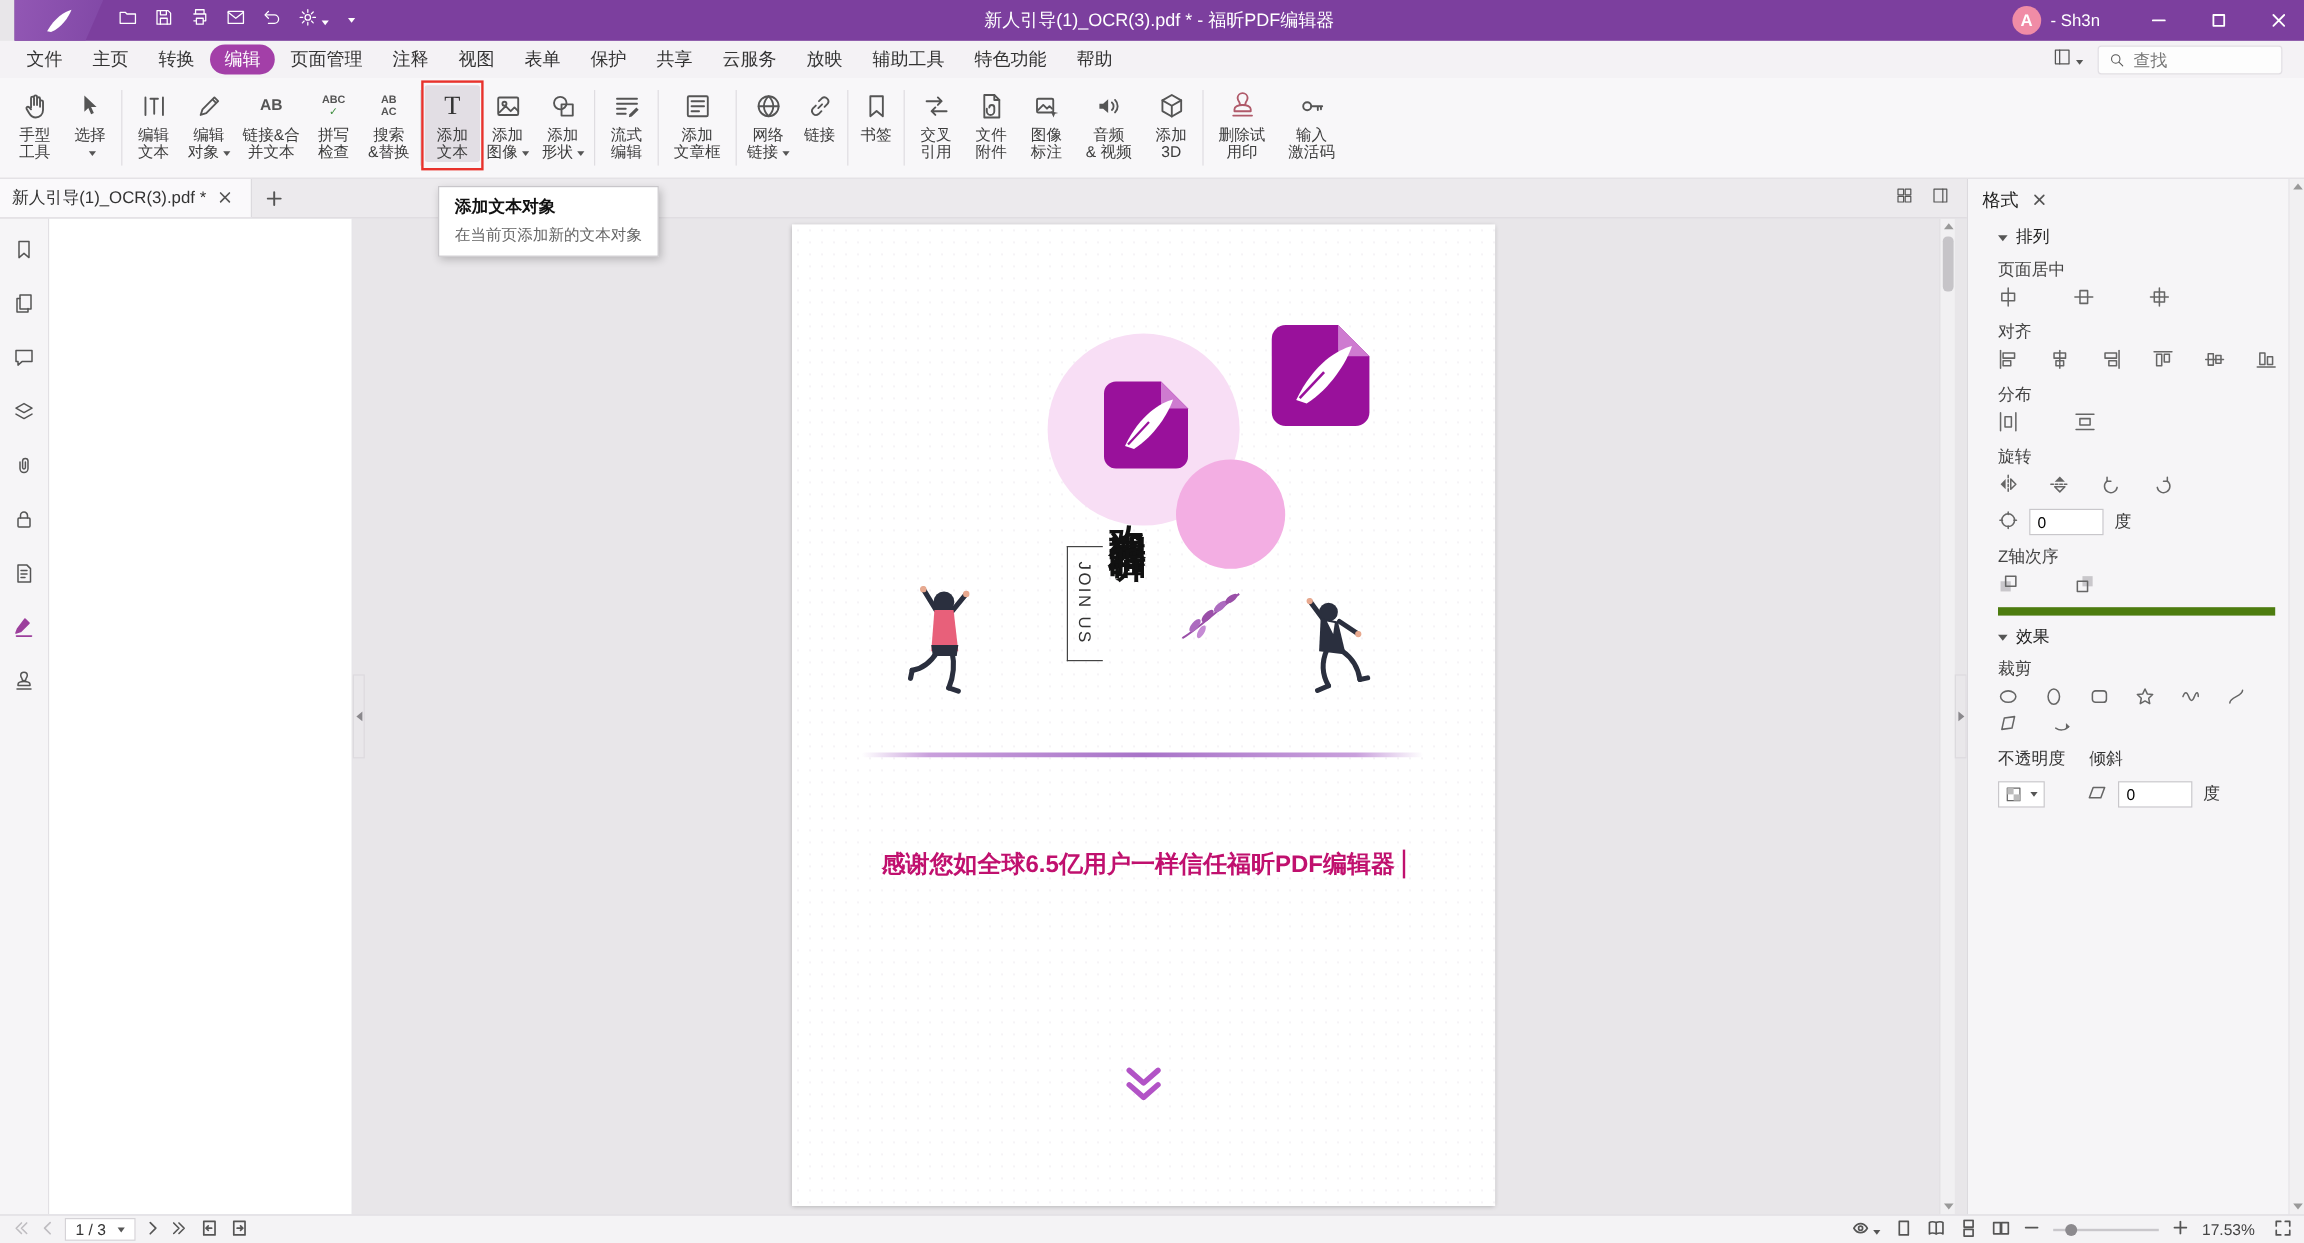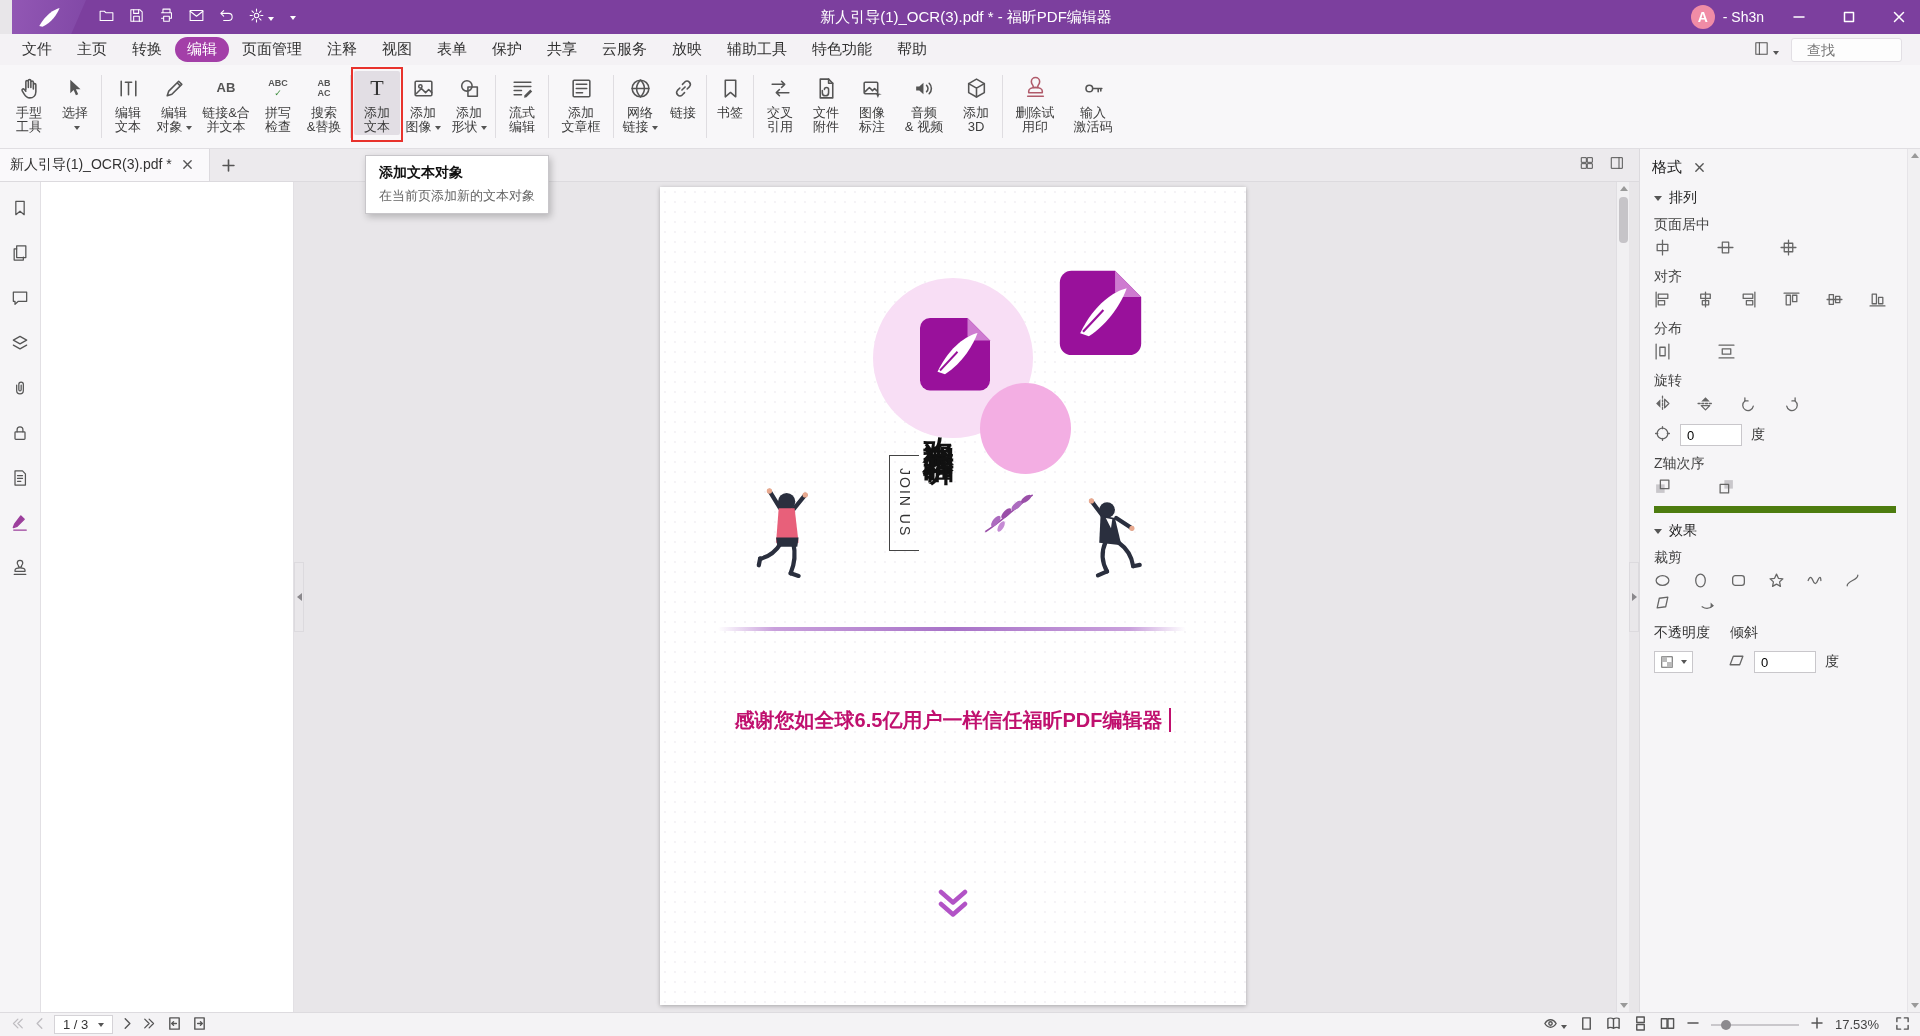--- a/index.html
+++ b/index.html
@@ -10,28 +10,28 @@
 svg.wic{stroke:#fff;fill:none;stroke-width:1.5;stroke-linecap:round;stroke-linejoin:round}
 svg.fic{stroke:#666;fill:none;stroke-width:1.2;stroke-linecap:round;stroke-linejoin:round}
 .caret{width:0;height:0;border-left:3.5px solid transparent;border-right:3.5px solid transparent;border-top:4px solid #555;display:inline-block;margin-left:3px;vertical-align:middle}
 
 .titlebar{position:absolute;top:0;left:12px;right:0;height:34px;background:#7C3F9E;display:flex;align-items:center;color:#fff;z-index:10}
 .logo{width:74px;height:34px;background:linear-gradient(100deg,#9257B4,#8148A6);clip-path:polygon(0 0,100% 0,80% 100%,0 100%);display:flex;align-items:center;justify-content:center;flex:none}
 .qat{display:flex;align-items:center;gap:13px;margin-left:12px}
 .tb-title{position:absolute;left:50%;transform:translateX(-50%);font-size:15px;white-space:nowrap}
 .tb-right{margin-left:auto;display:flex;align-items:center;gap:8px}
 .avatar{width:24px;height:24px;border-radius:50%;background:#F08CA6;color:#fff;font-size:14px;font-weight:bold;display:flex;align-items:center;justify-content:center}
-.tb-user{font-size:14px;margin-right:6px;white-space:nowrap}
+.tb-user{font-size:14px;margin-right:20px;white-space:nowrap}
 .winbtn{width:42px;height:34px;display:flex;align-items:center;justify-content:center}
 
 .menubar{position:absolute;top:34px;left:0;right:0;height:31px;background:#F4F2F5;display:flex;align-items:center;padding:0 10px;gap:1px;font-size:15px;color:#333;z-index:9}
 .mi{padding:3px 12px;border-radius:3px;white-space:nowrap}
 .mi.active{background:#A33FA8;color:#fff;border-radius:13px}
 .mb-right{margin-left:auto;display:flex;align-items:center;gap:12px;padding-right:8px}
-.searchbox{display:flex;align-items:center;gap:7px;background:#FDFDFD;border:1px solid #E2DFE4;border-radius:3px;height:24px;padding:0 8px;width:111px}
+.searchbox{display:flex;align-items:center;gap:7px;background:#FDFDFD;border:1px solid #E2DFE4;border-radius:3px;height:24px;padding:0 8px;width:154px}
 .searchbox input{border:none;outline:none;background:transparent;width:90px;font-size:14px;color:#555;font-family:inherit}
 
 .ribbon{position:absolute;top:65px;left:0;right:0;height:84px;background:#F8F7F9;border-bottom:1px solid #E0DEE2;display:flex;align-items:flex-start;padding:6px 6px 0;z-index:8}
 .rbtn{position:relative;width:46px;min-width:46px;min-height:64px;display:flex;flex-direction:column;align-items:center;font-size:13px;line-height:14px;color:#3D3D3D;padding-top:2px;border-radius:2px}
 .rbtn.wide{width:58px;min-width:58px}
 .rbtn.nrw{width:40px;min-width:40px}
 .rbtn.sel{background:#E2DEE4}
 .ric{height:30px;display:flex;align-items:center;justify-content:center;margin-bottom:3px}
 .ric svg{width:25px;height:25px}
 .rl{height:14px;white-space:nowrap}
@@ -76,21 +76,21 @@
 .person-r{position:absolute;left:408px;top:310px}
 .underline{position:absolute;left:58px;top:440px;width:468px;height:4px;border-radius:2px;background:linear-gradient(90deg,rgba(183,123,212,0),#C9A0DC 12%,#A873C8 50%,#C9A0DC 88%,rgba(183,123,212,0))}
 .banner{position:absolute;left:0;right:0;top:520px;text-align:center;font-size:20px;font-weight:bold;color:#C0106E;white-space:nowrap}
 .cursorbar{display:inline-block;width:2px;height:24px;background:#C0106E;vertical-align:-5px;margin-left:7px}
 .pbody{position:absolute;left:0;right:0;top:562px;text-align:center;font-size:17px;line-height:29px;color:#2B2B2B}
 .chev2{position:absolute;left:275px;top:702px}
 
 .rightpanel{position:absolute;top:149px;right:0;bottom:24px;width:281px;background:#F6F5F7;border-left:1px solid #DCDADE;z-index:6}
 .fp-header{display:flex;align-items:center;gap:12px;padding:9px 12px 4px}
 .fp-title{font-size:15px;font-weight:normal;color:#222}
-.fp-body{padding:0 24px 0 14px;font-size:14px;color:#333}
+.fp-body{padding:0 24px 0 25px;font-size:14px;color:#333}
 .fp-sec{display:flex;align-items:center;gap:7px;margin:8px 0 2px;color:#222}
 .tri-d{width:0;height:0;border-left:4px solid transparent;border-right:4px solid transparent;border-top:5px solid #555}
 .fp-label{color:#444;margin:9px 0 5px}
 .fp-row{display:flex;align-items:center;margin:2px 0}
 .fp-row .fic{width:17px;height:17px;flex:none}
 .g46{gap:46px}.g26{gap:26px}.g47{gap:47px}.g21{gap:21px}.g29{gap:29px}
 .fp-inputrow{display:flex;align-items:center;gap:9px;margin:9px 0 4px}
 .fp-input{width:62px;height:22px;border:1px solid #C9C7CB;background:#fff;font-size:13px;padding:0 6px;font-family:inherit}
 .fx{border-top:7px solid #4d7c0f;padding-top:9px;margin-top:8px}
 .fp-2col{display:flex;margin:10px 0 4px}

